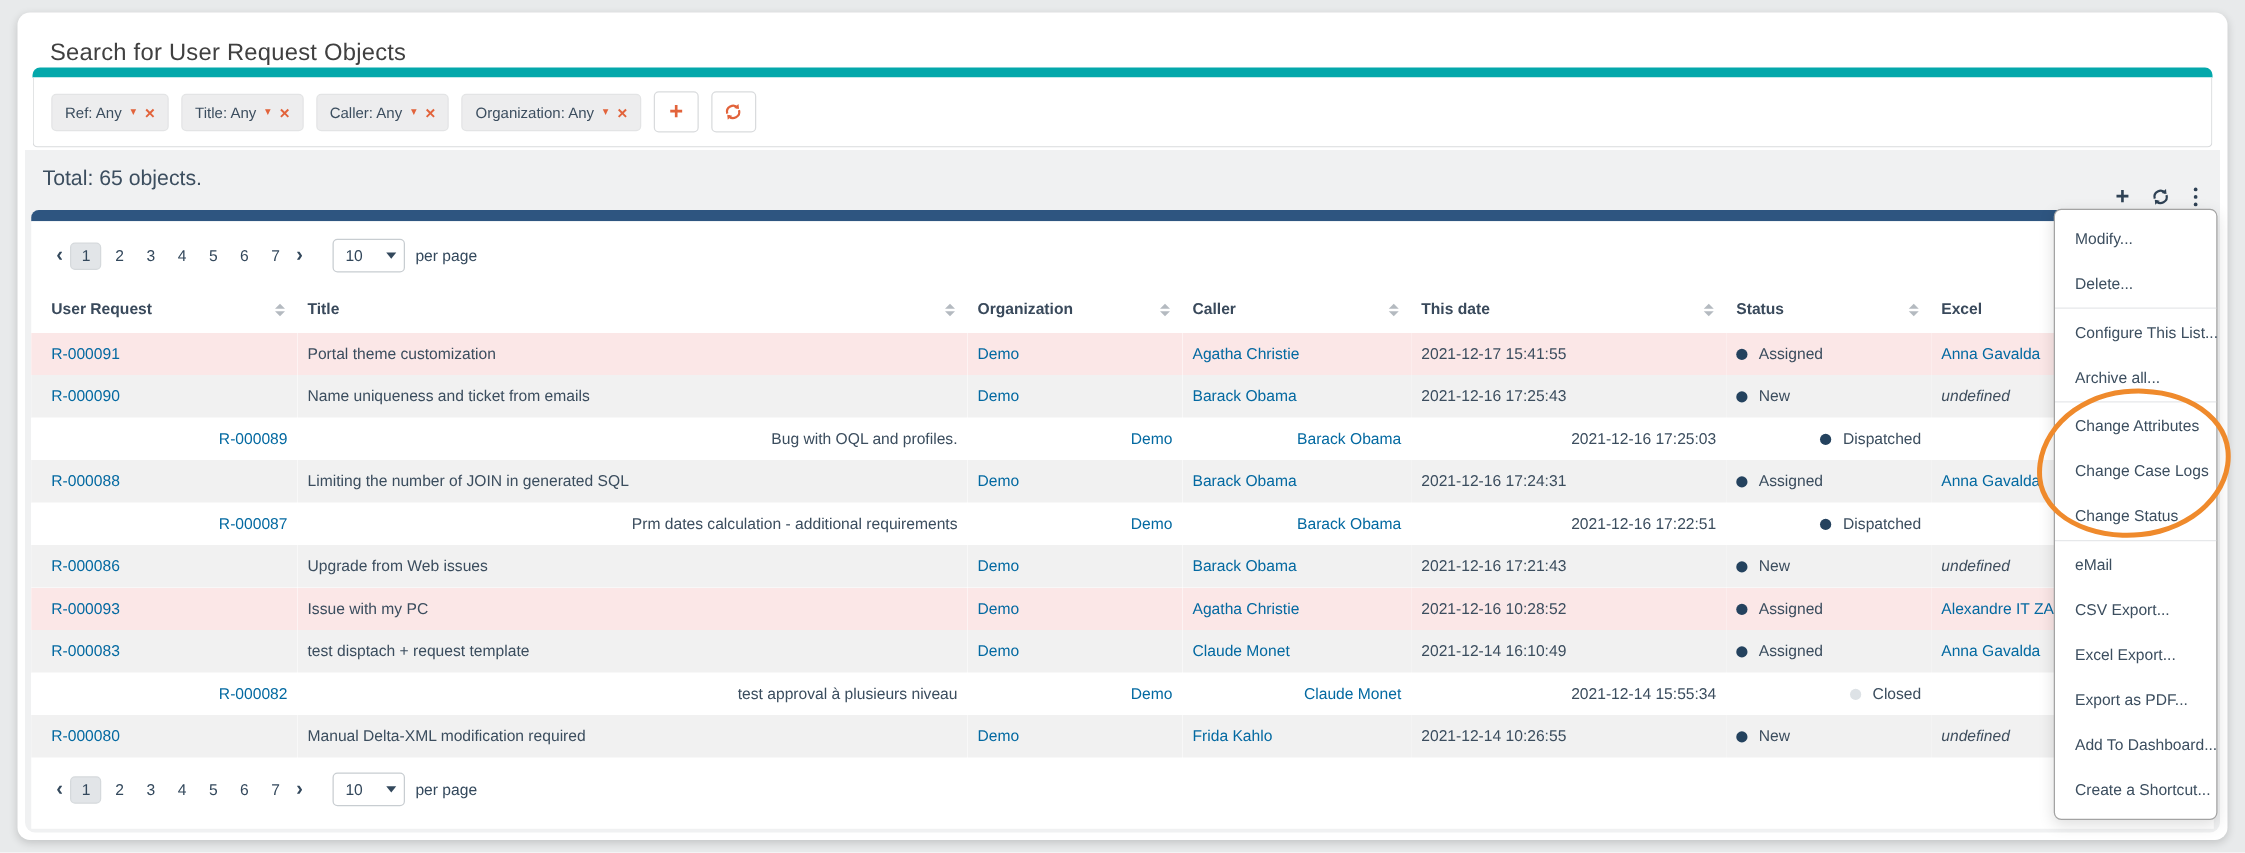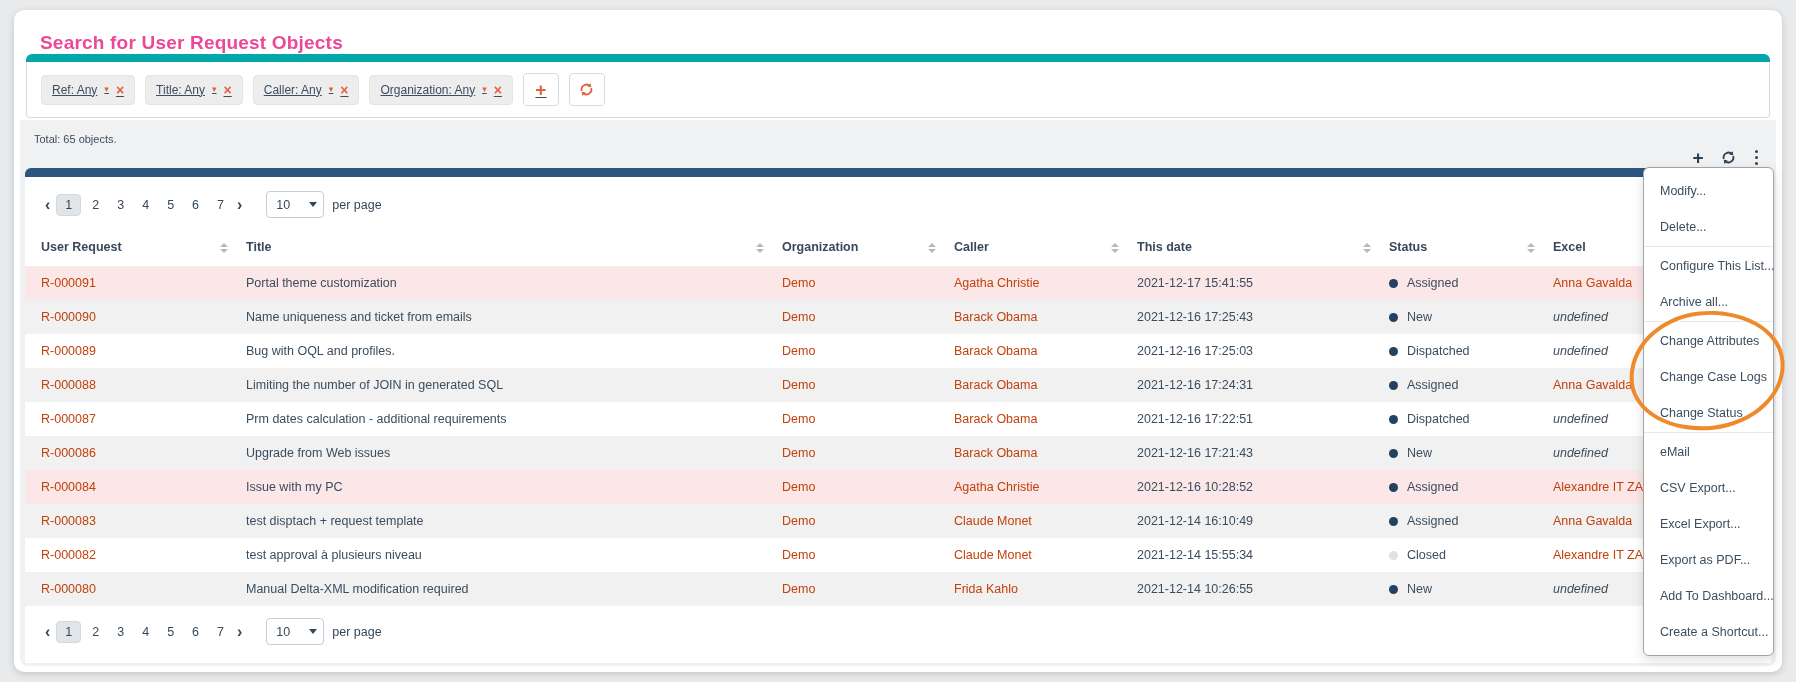--- a/index.html
+++ b/index.html
@@ -11,50 +11,50 @@
     position:relative;
     overflow:hidden;
   }
   .card {
     position:absolute; left:14px; top:10px; right:14px; bottom:10px;
     background:#fff; border-radius:10px;
     box-shadow:0 2px 7px rgba(0,0,0,.16);
   }
   .page-title {
     position:absolute; left:26px; top:22px;
-    font-size:19px; font-weight:700; color:#ec4899; letter-spacing:.2px;
+    font-size:19px; font-weight:400; color:#404040; letter-spacing:.2px;
   }
   
   .search-block { position:absolute; left:12px; right:12px; top:44px; }
   .teal-bar { height:8px; background:#04a8ab; border-radius:6px 6px 0 0; }
   .search-panel {
     background:#fff; border:1px solid #d9dbdd; border-top:none;
     border-radius:0 0 4px 4px; padding:11px 14px;
-    display:flex; align-items:center; gap:10px;text-decoration:underline;
+    display:flex; align-items:center; gap:10px;
   }
   .pill {
     background:#ededee; border:1px solid #e3e4e5; border-radius:4px;
     padding:7px 10px; font-size:12px; color:#3c4e5f;
     display:inline-flex; align-items:center; gap:7px; cursor:pointer;
   }
   .pill .caret { color:#e2633b; font-size:9px; line-height:1; }
   .pill .x { color:#e2633b; font-size:14px; font-weight:bold; line-height:1; }
   .sq-btn {
     width:36px; height:33px; background:#fff; border:1px solid #d9dbdd;
     border-radius:4px; display:inline-flex; align-items:center; justify-content:center;
     color:#e2633b; cursor:pointer;
   }
   .sq-btn .plus { font-size:19px; font-weight:bold; line-height:1; }
   .sq-btn svg { width:15px; height:15px; }
   
   .band {
     position:absolute; left:6px; right:6px; top:110px; bottom:6px;
     background:#f0f1f2; border-radius:0 0 8px 8px;
   }
-  .total-line { position:absolute; left:14px; top:13px; font-size:11px; color:#3c4e5f; }
+  .total-line { position:absolute; left:14px; top:13px; font-size:17px; color:#3c4e5f; }
   .toolbar { position:absolute; right:16px; top:28px; display:flex; align-items:center; gap:17px; color:#2e4154; }
   .toolbar .tb { cursor:pointer; display:inline-flex; align-items:center; justify-content:center; }
   .toolbar .plus { font-size:19px; font-weight:bold; line-height:1; }
   .toolbar svg { width:15px; height:15px; }
   .kebab { display:inline-flex; flex-direction:column; gap:2.5px; padding:1px 2px; }
   .kebab i { width:3.5px; height:3.5px; border-radius:50%; background:#2e4154; }
   
   .table-panel { position:absolute; left:5px; right:5px; top:48px; }
   .blue-bar { height:9px; background:#2e5580; border-radius:6px 6px 0 0; }
   .panel-body { background:#fff; padding:10px 0 16px; }
@@ -85,24 +85,24 @@
   }
   th:first-child, td:first-child { padding-left:16px; }
   .sort { float:right; display:inline-flex; flex-direction:column; gap:2px; margin-top:3px; margin-right:2px; }
   .sort i { width:0; height:0; border-left:4px solid transparent; border-right:4px solid transparent; }
   .sort .up { border-bottom:4px solid #b4bac0; }
   .sort .dn { border-top:4px solid #b4bac0; }
   td {
     font-size:12.5px; color:#3b4d5e; padding:10px 8px;
     white-space:nowrap; overflow:hidden;
   }
-  tr.odd  td { background:#ffffff; }
+  tr.odd  td { background:#ffffff;text-align:right; }
   tr.even td { background:#f1f1f1; }
   tr.hl   td { background:#fbe7e7; }
-  td.lnk { color:#c2410c; cursor:pointer; }
+  td.lnk { color:#0369a1; cursor:pointer; }
   td.undef { font-style:italic; color:#3e4e5e; }
   .dot {
     display:inline-block; width:9px; height:9px; border-radius:50%;
     background:#24425e; margin-right:9px; vertical-align:-1px;
   }
   .dot.closed { background:#dde2e6; }
   
   .menu {
     position:absolute; left:1643px; top:167px; width:131px; z-index:50;
     background:#fff; border:1px solid #a3a3a3; border-radius:6px;
@@ -299,21 +299,21 @@
             <tr class="even">
               <td class="lnk">R-000086</td>
               <td>Upgrade from Web issues</td>
               <td class="lnk">Demo</td>
               <td class="lnk">Barack Obama</td>
               <td>2021-12-16 17:21:43</td>
               <td><span class="dot"></span><span>New</span></td>
               <td class="undef">undefined</td>
             </tr>
             <tr class="hl">
-              <td class="lnk">R-000084</td>
+              <td class="lnk">R-000093</td>
               <td>Issue with my PC</td>
               <td class="lnk">Demo</td>
               <td class="lnk">Agatha Christie</td>
               <td>2021-12-16 10:28:52</td>
               <td><span class="dot"></span><span>Assigned</span></td>
               <td class="lnk">Alexandre IT ZANA</td>
             </tr>
             <tr class="even">
               <td class="lnk">R-000083</td>
               <td>test disptach + request template</td>

